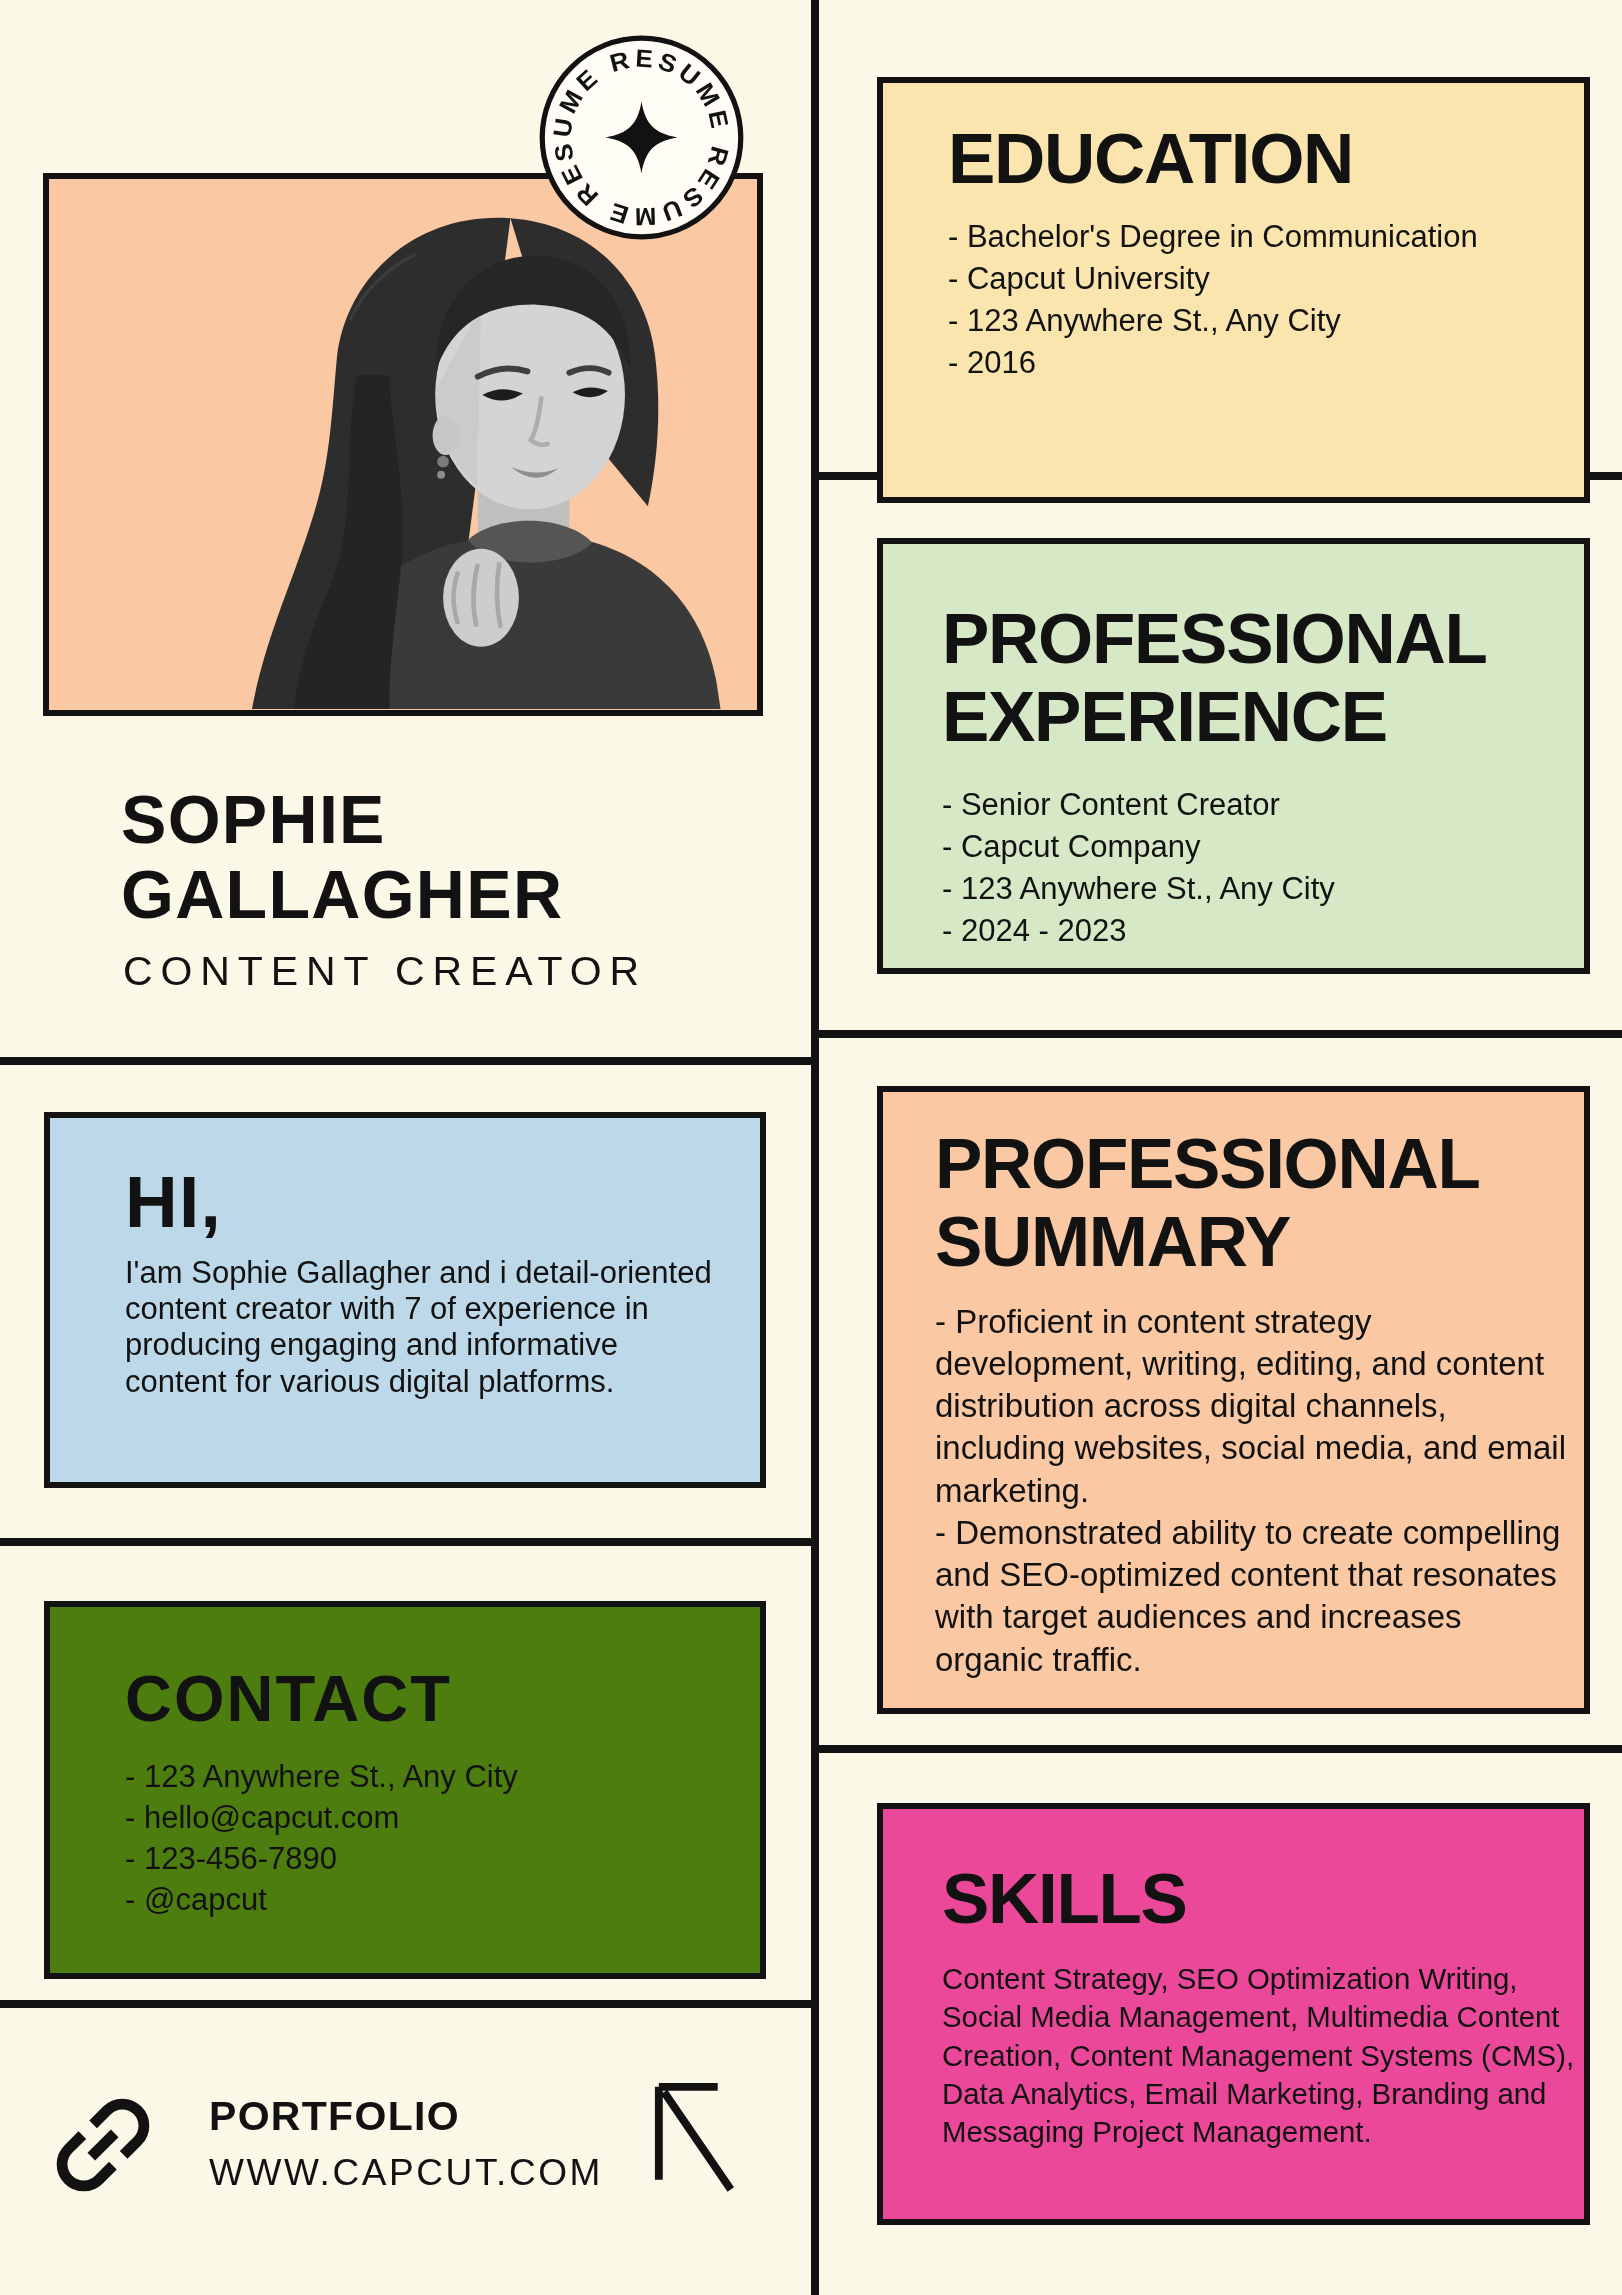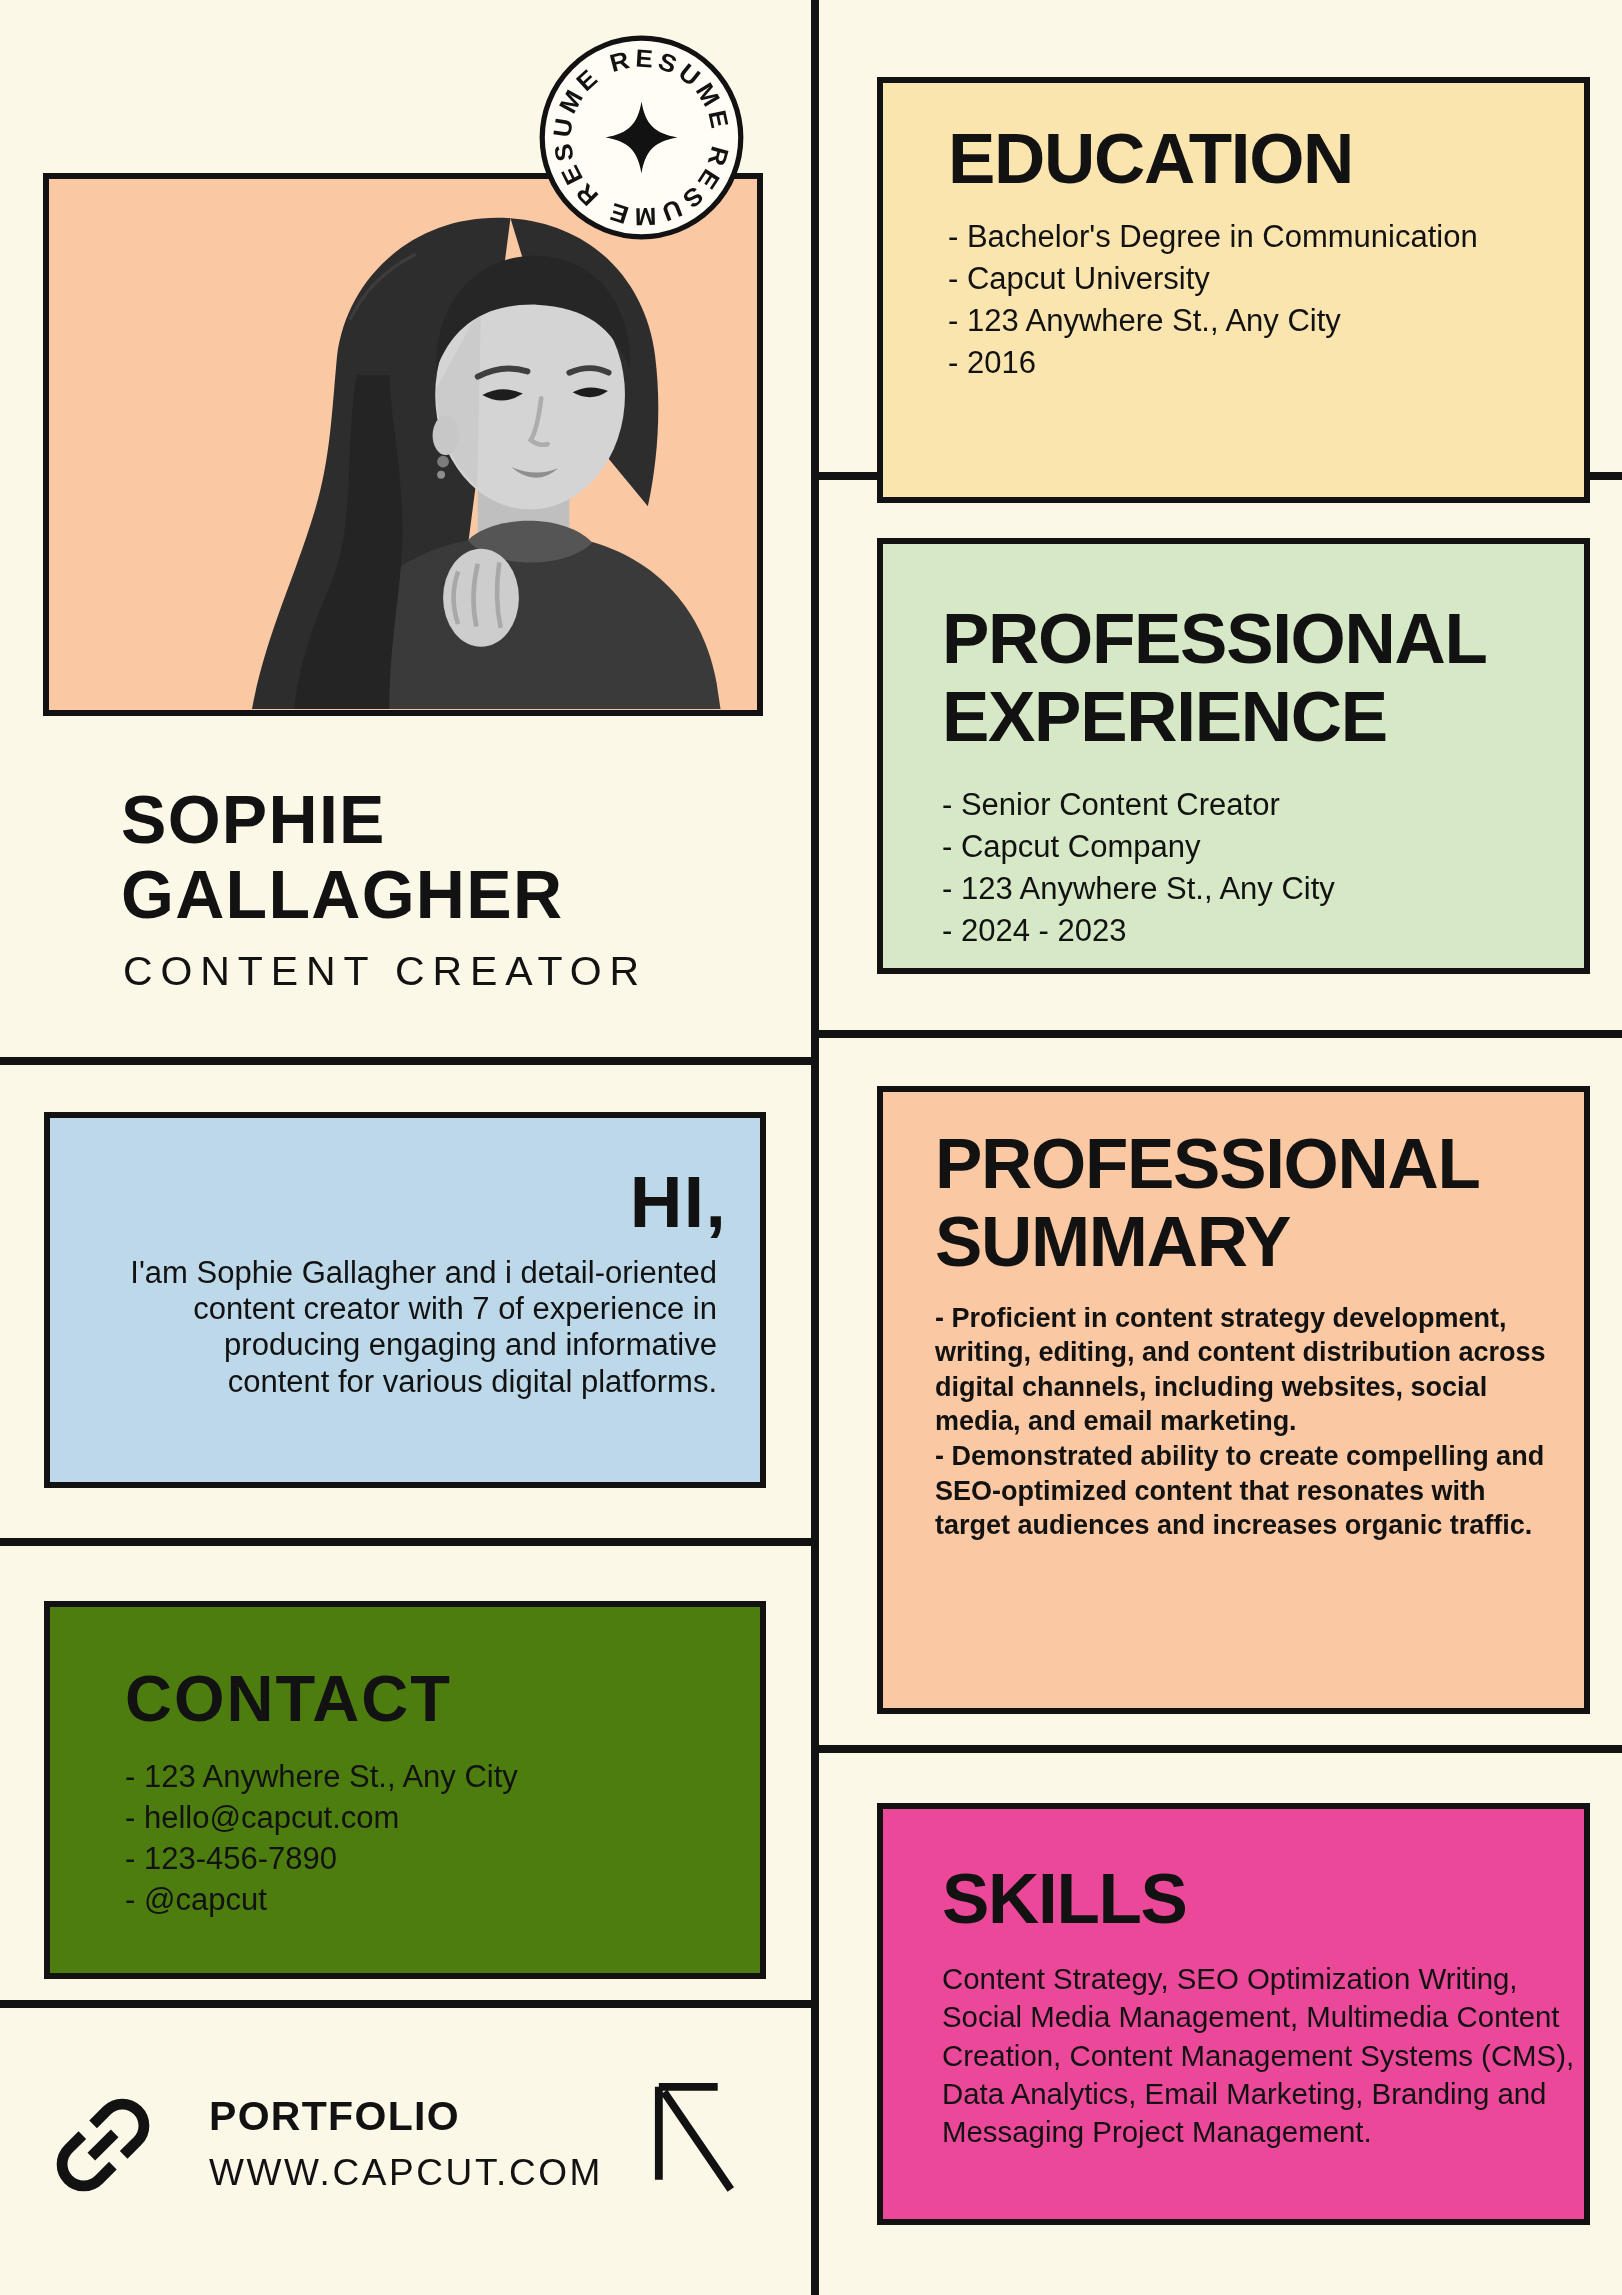--- a/index.html
+++ b/index.html
@@ -42,21 +42,21 @@
   .r-heading{font-size:71px;font-weight:700;letter-spacing:-1.3px;line-height:1.1}
   .r-list{font-size:31px;line-height:1.35;font-weight:500}
 
   .edu-box{left:877px;top:77px;width:713px;height:426px;background:#FBE5AF;padding:37px 19.6px 0 65px}
   .edu-box .r-list{margin-top:18.3px}
 
   .exp-box{left:877px;top:538px;width:713px;height:436px;background:#D6E8C5;padding:56px 19.6px 0 59px}
   .exp-box .r-list{margin-top:28px}
 
   .sum-box{left:877px;top:1086px;width:713px;height:628px;background:#FAC8A2;padding:33px 19.6px 0 52px}
-  .sum-text{font-size:27px;line-height:1.28;margin-top:19.6px;width:633px;font-weight:700}
+  .sum-text{font-size:33px;line-height:1.28;margin-top:19.6px;width:633px;font-weight:400}
 
   .skills-box{left:877px;top:1803px;width:713px;height:422px;background:#DAD5ED;padding:51px 19.6px 0 59px}
   .skills-text{font-size:29.4px;line-height:1.3;margin-top:22px;width:640px;font-weight:500}
 
   .line{white-space:pre-wrap}
 </style>
 </head>
 <body>
 
 <div class="box photo-frame" style="background: rgb(250, 200, 162);">
@@ -102,21 +102,21 @@
 </div>
 
 <div class="abs name">
   <div>SOPHIE</div>
   <div>GALLAGHER</div>
 </div>
 <div class="abs role">CONTENT CREATOR</div>
 
 <div class="divider" id="div-l1"></div>
 
-<div class="box hi-box" style="background: rgb(189, 217, 233); text-align: right;">
+<div class="box hi-box" style="background: rgb(189, 217, 233);">
   <div class="hi-heading">HI,</div>
   <div class="hi-text line">I'am Sophie Gallagher and i detail-oriented content creator with 7 of experience in producing engaging and informative content for various digital platforms.</div>
 </div>
 
 <div class="divider" id="div-l2"></div>
 
 <div class="box contact-box" style="background: #4d7c0f;">
   <div class="contact-heading">CONTACT</div>
   <div class="contact-list">
       <div class="line">- 123 Anywhere St., Any City</div>

